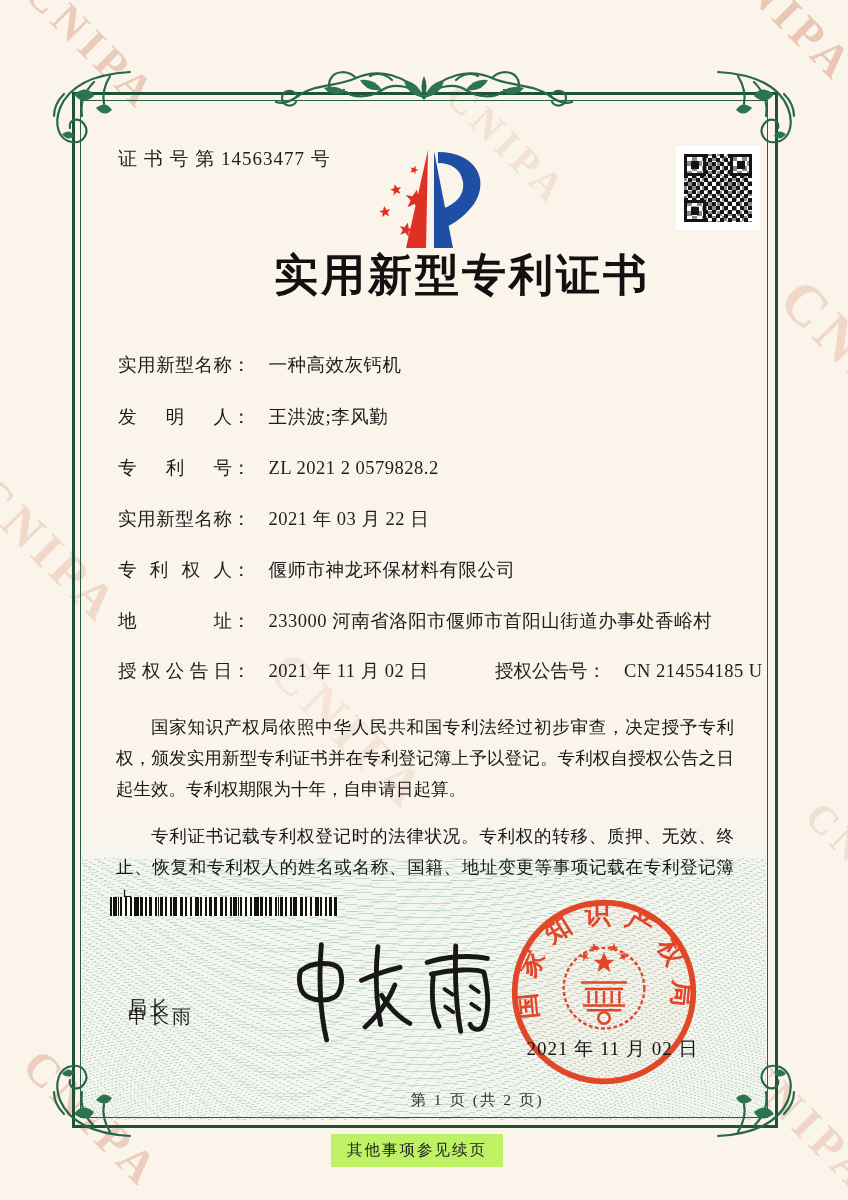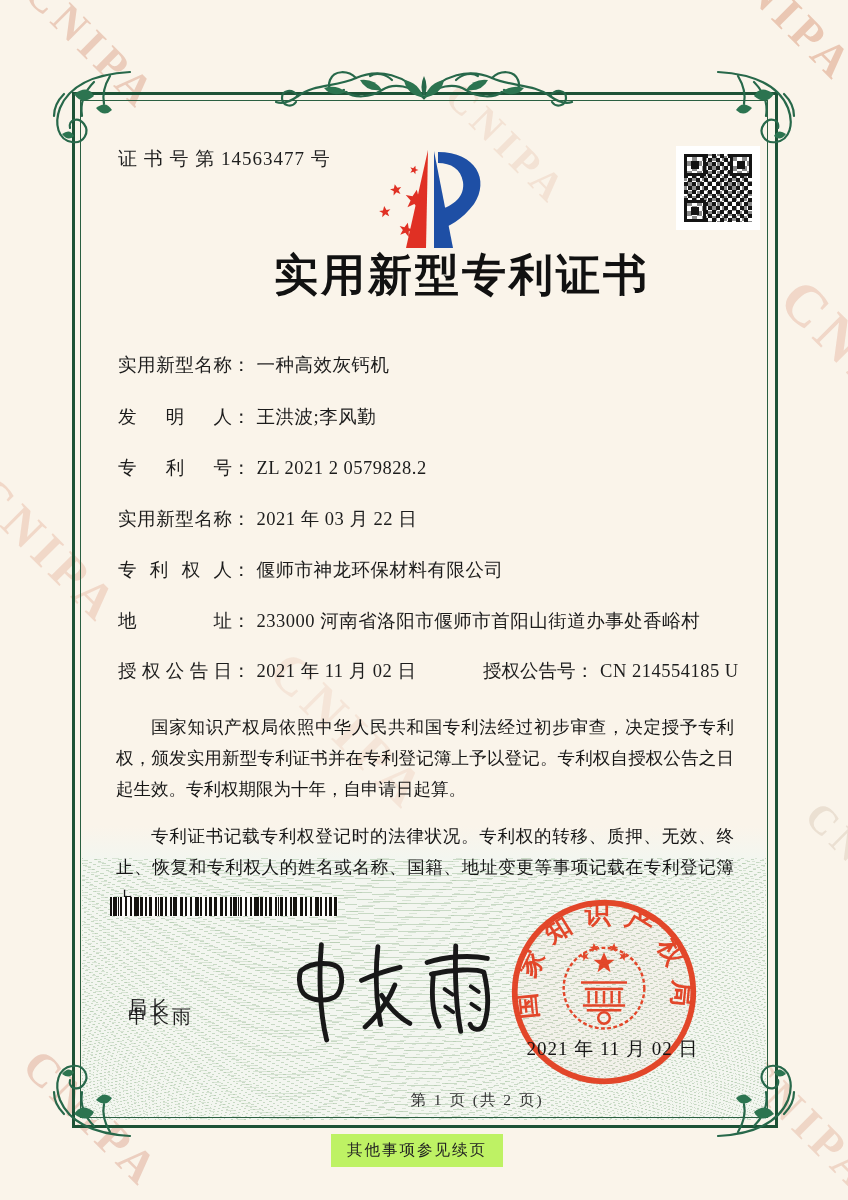--- a/index.html
+++ b/index.html
@@ -36,21 +36,21 @@
       background:repeating-conic-gradient(#141414 0% 25%, transparent 0% 50%) 3px 2px/10px 10px;
       opacity:.5;}
   .finder{position:absolute;width:16px;height:16px;border:3px solid #141414;background:#fff;}
   .finder::after{content:"";position:absolute;left:4px;top:4px;width:8px;height:8px;background:#141414;}
   .f-tl{left:0;top:0;} .f-tr{right:0;top:0;} .f-bl{left:0;bottom:0;}
   .title{position:absolute;left:0;top:246px;width:828px;text-align:center;z-index:4;
     font-size:44px;font-weight:bold;letter-spacing:3px;color:#111;padding-left:48px;}
   
   .field-row{position:absolute;left:118px;font-size:18.5px;white-space:nowrap;z-index:4;color:#1c1c1c;}
   .flabel{display:inline-block;width:114px;text-align:justify;text-align-last:justify;vertical-align:bottom;}
-  .fvalue{margin-left:6px;letter-spacing:.5px;}
+  .fvalue{margin-left:18px;letter-spacing:.5px;}
   .grant-no{margin-left:62px;}
   
   .paras{position:absolute;left:100px;top:696px;width:650px;z-index:4;
     font-size:17.5px;line-height:31px;text-align:justify;color:#161616;}
   .paras p{margin:16px;text-indent:2em;}
   
   .barcode{position:absolute;left:110px;top:897px;width:228px;height:19px;z-index:4;background:#fdfdfb;
     background-image:
       repeating-linear-gradient(90deg,#15130f 0 2px,transparent 2px 5px),
       repeating-linear-gradient(90deg,#15130f 0 1px,transparent 1px 8px),

